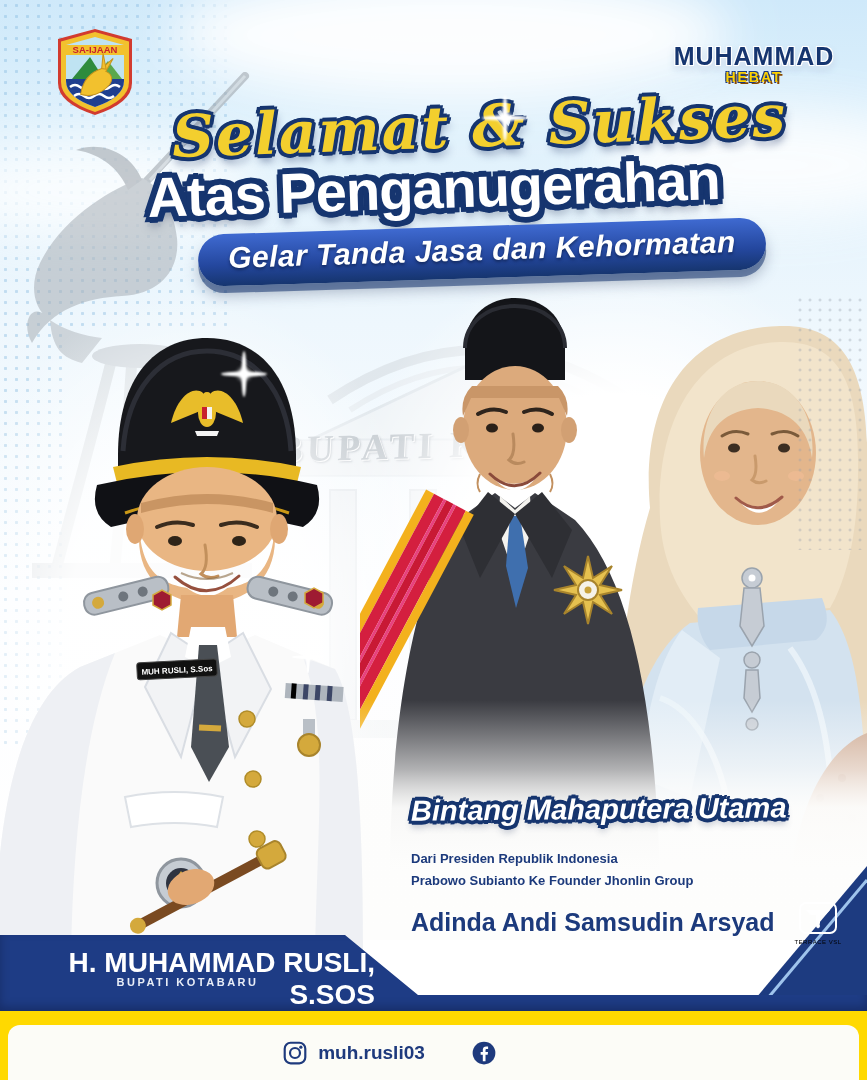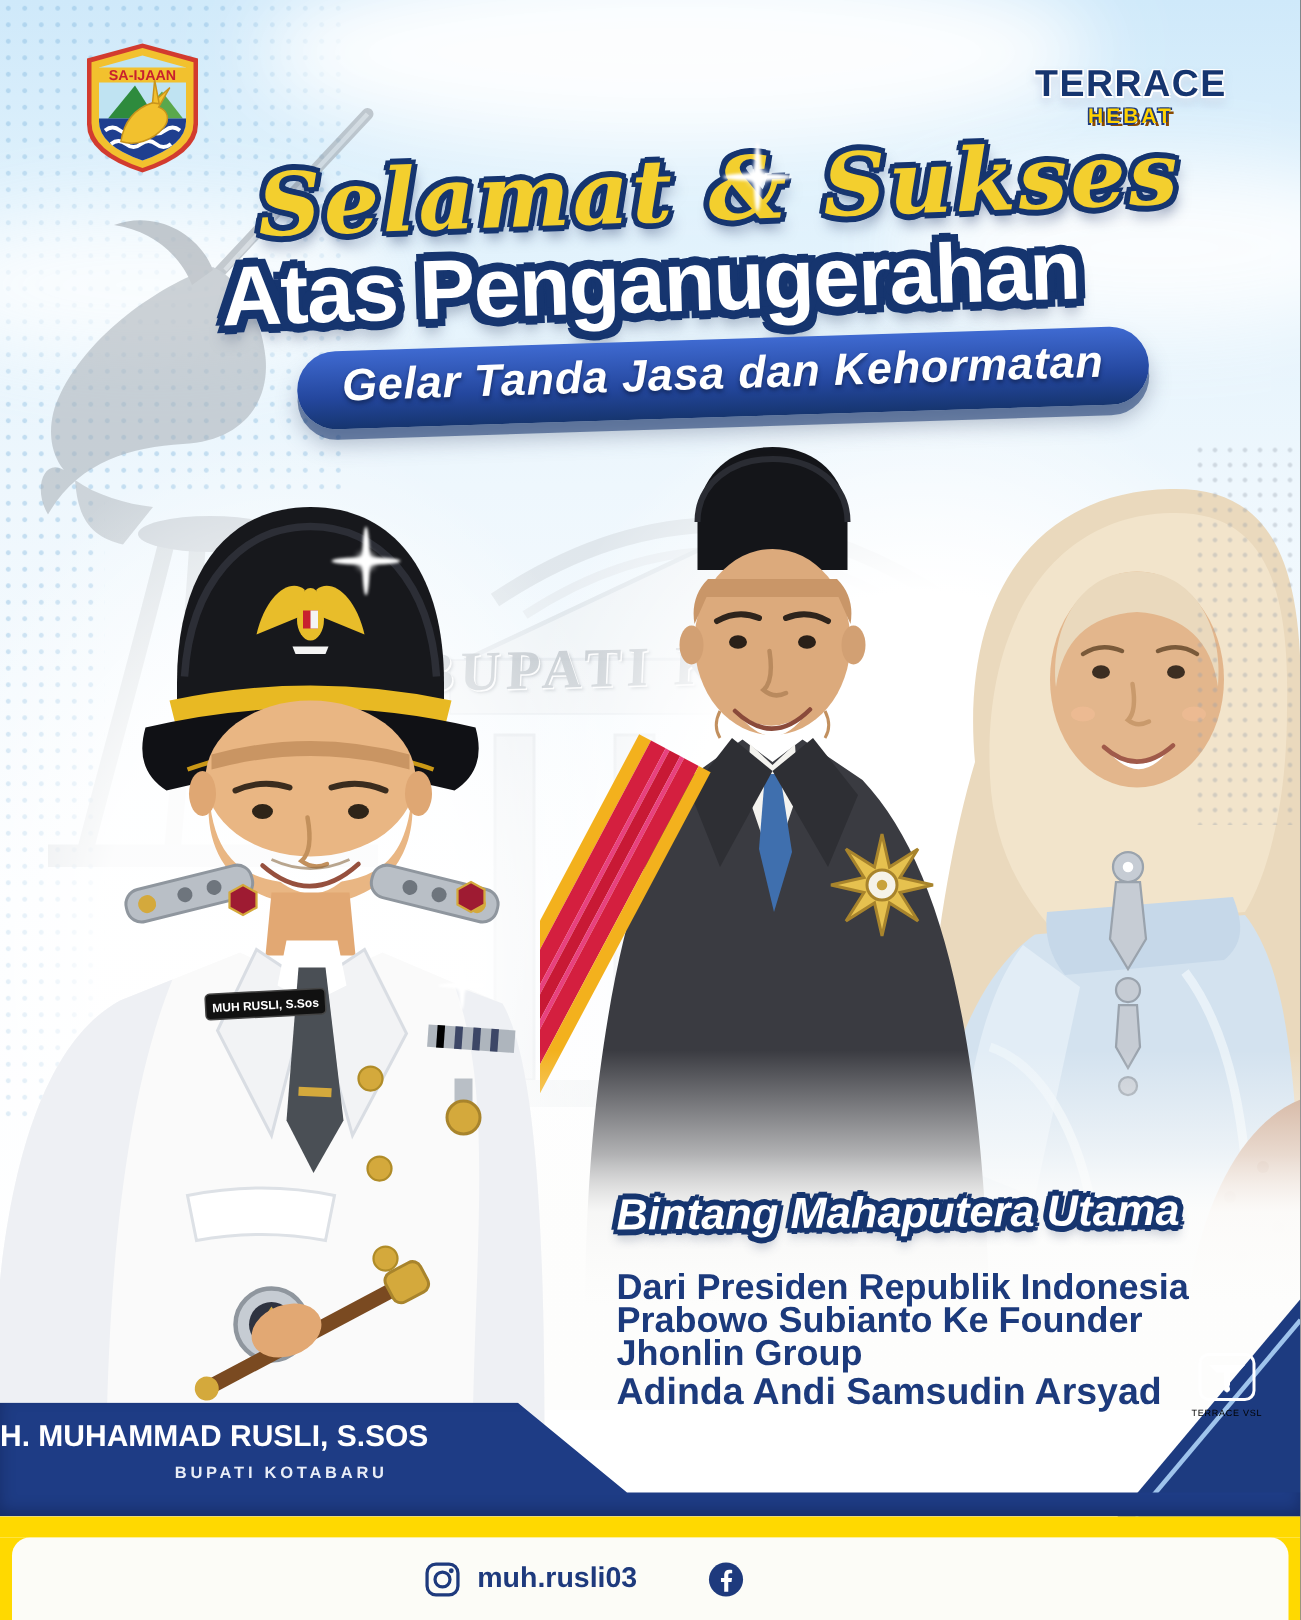--- a/index.html
+++ b/index.html
@@ -61,29 +61,29 @@
   
   .award{left:411px;top:793px;width:400px;z-index:12;}
   .award-title{
     font-style:italic;font-weight:900;font-size:29px;color:#fff;white-space:nowrap;
     transform:rotate(-.5deg);
     text-shadow:
       -3px -3px 0 #16356f,3px -3px 0 #16356f,-3px 3px 0 #16356f,3px 3px 0 #16356f,
       -4px 0 0 #16356f,4px 0 0 #16356f,0 -4px 0 #16356f,0 4px 0 #16356f,
       0 6px 7px rgba(60,75,110,.45);
   }
-  .award-from{margin-top:22px;font-weight:bold;font-size:24px;line-height:22px;color:#1c3a7c;}
-  .award-recipient{font-weight:900;font-size:25px;color:#1c3a7c;white-space:nowrap;}
+  .award-from{margin-top:22px;font-weight:bold;font-size:13px;line-height:22px;color:#1c3a7c;}
+  .award-recipient{margin-top:16px;font-weight:900;font-size:25px;color:#1c3a7c;white-space:nowrap;}
   
   .plate{
     left:0;top:935px;width:867px;height:76px;background:#1e3c85;z-index:14;
     clip-path:polygon(0 0,345px 0,418px 60px,867px 60px,867px 76px,0 76px);
     box-shadow:inset 0 -4px 10px rgba(0,0,20,.25);
   }
-  .plate-name{left:0;top:947px;width:375px;text-align:left;color:#fff;font-weight:900;font-size:20px;z-index:15;}
+  .plate-name{left:0;top:947px;width:375px;text-align:right;color:#fff;font-weight:900;font-size:28px;z-index:15;}
   .plate-role{left:0;top:976px;width:375px;text-align:center;color:#e8edf7;font-weight:bold;font-size:11px;letter-spacing:2.5px;z-index:15;}
   .stripe{left:0;top:1011px;width:867px;height:14px;background:#ffd900;z-index:14;}
   .footerbar{left:0;top:1025px;width:867px;height:55px;background:#ffd900;z-index:14;}
   .footer-inner{
     position:absolute;left:8px;right:8px;top:0;height:55px;background:#fcfcf7;
     border-radius:12px 12px 0 0;display:flex;align-items:center;justify-content:center;
     gap:46px;transform:none;padding-left:32px;
   }
   .footer-inner .shift{display:flex;align-items:center;gap:46px;margin-right:120px;}
   .social{display:flex;align-items:center;gap:10px;cursor:pointer;}
@@ -429,17 +429,17 @@
       <path d="M18 60 q5 -4 10 0 q5 4 10 0 q5 -4 10 0 q5 4 10 0 q5 -4 10 0"></path>
       <path d="M22 69 q5 -4 10 0 q5 4 10 0 q5 -4 10 0 q5 4 10 0"></path>
     </g>
     <g transform="rotate(-18 43 50)">
       <path d="M24 62 C30 50 40 44 52 44 L66 38 L55 48 C60 52 60 58 54 62 C44 68 32 68 24 62 Z" fill="#f2c12e" stroke="#c8941c" stroke-width="1"></path>
       <path d="M52 44 L58 30 L56 46 Z" fill="#f2c12e" stroke="#c8941c" stroke-width="1"></path>
     </g>
   </svg>
 
   <div class="abs tagline">
-    <div class="tag-city">TERRACE</div>
+    <div class="tag-city">MUHAMMAD</div>
     <div class="tag-motto">HEBAT</div>
   </div>
 
 </div>
 
 </body></html>

